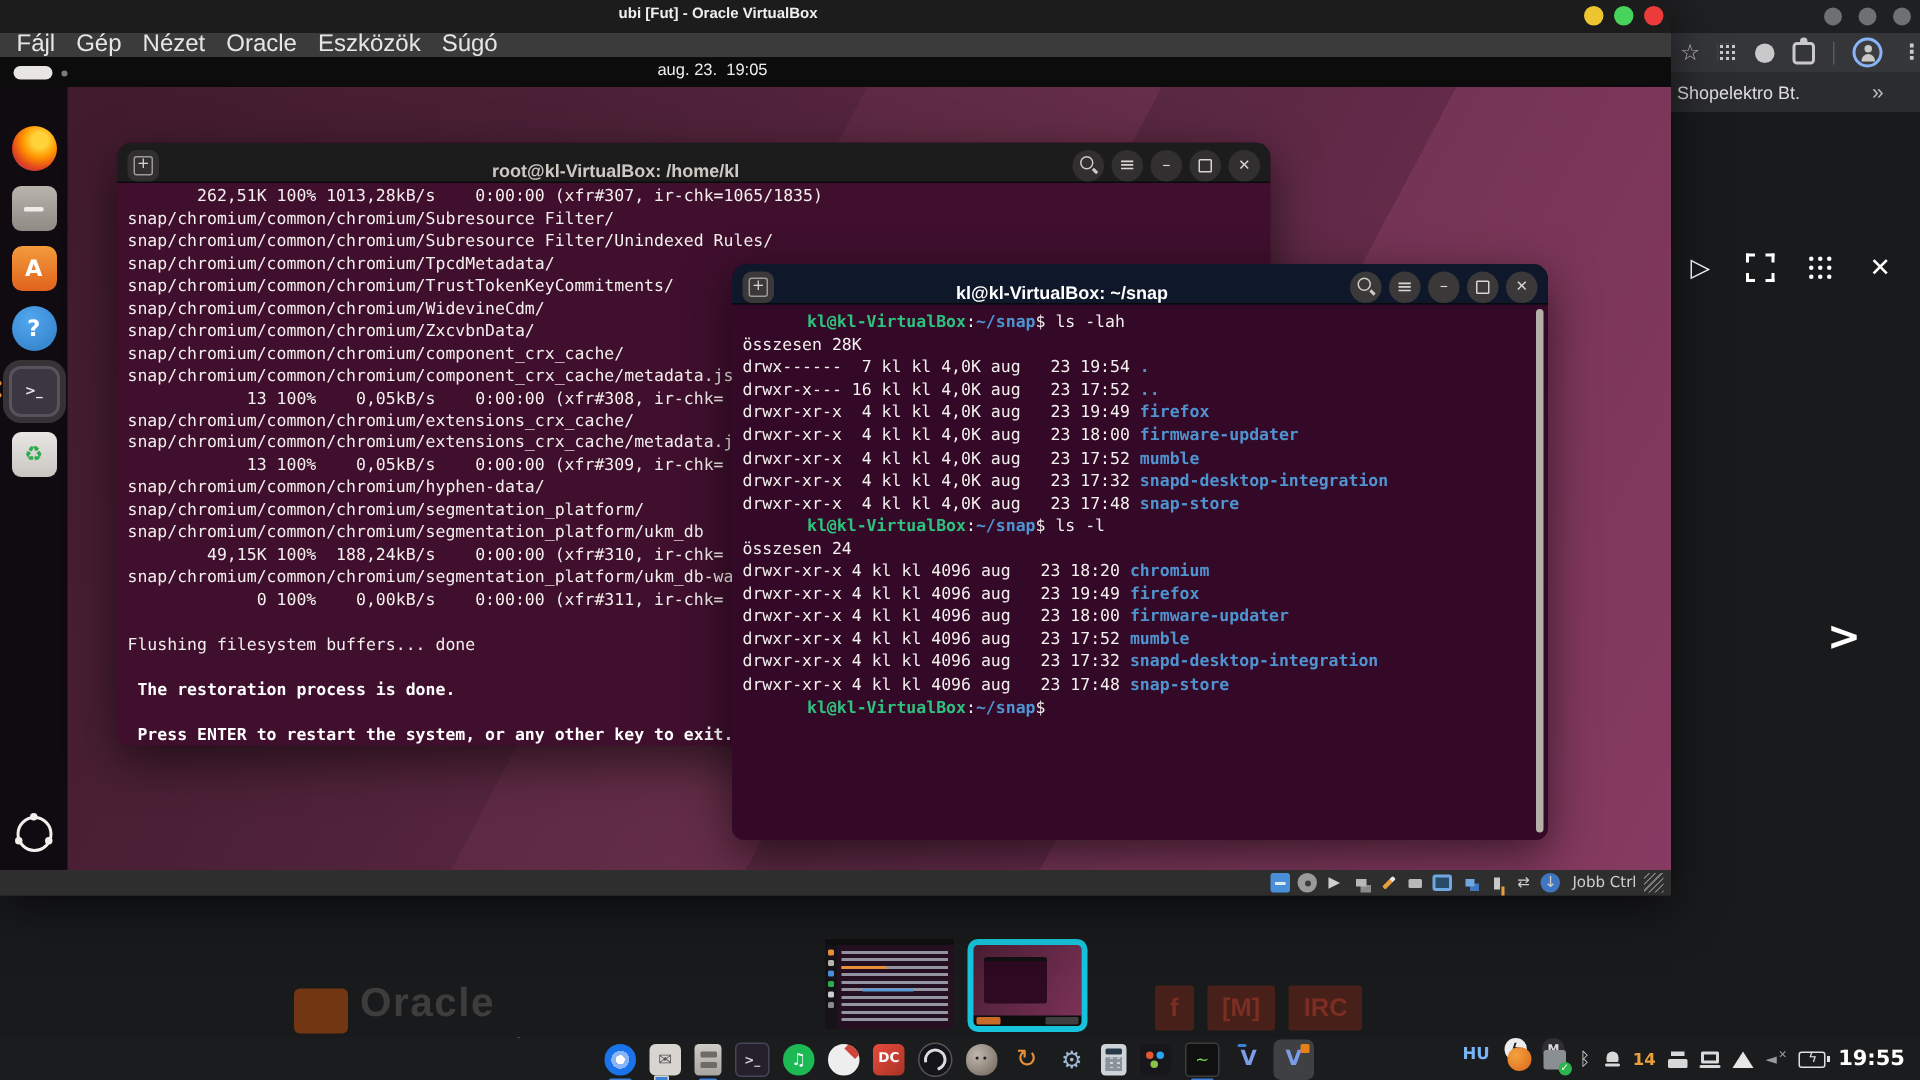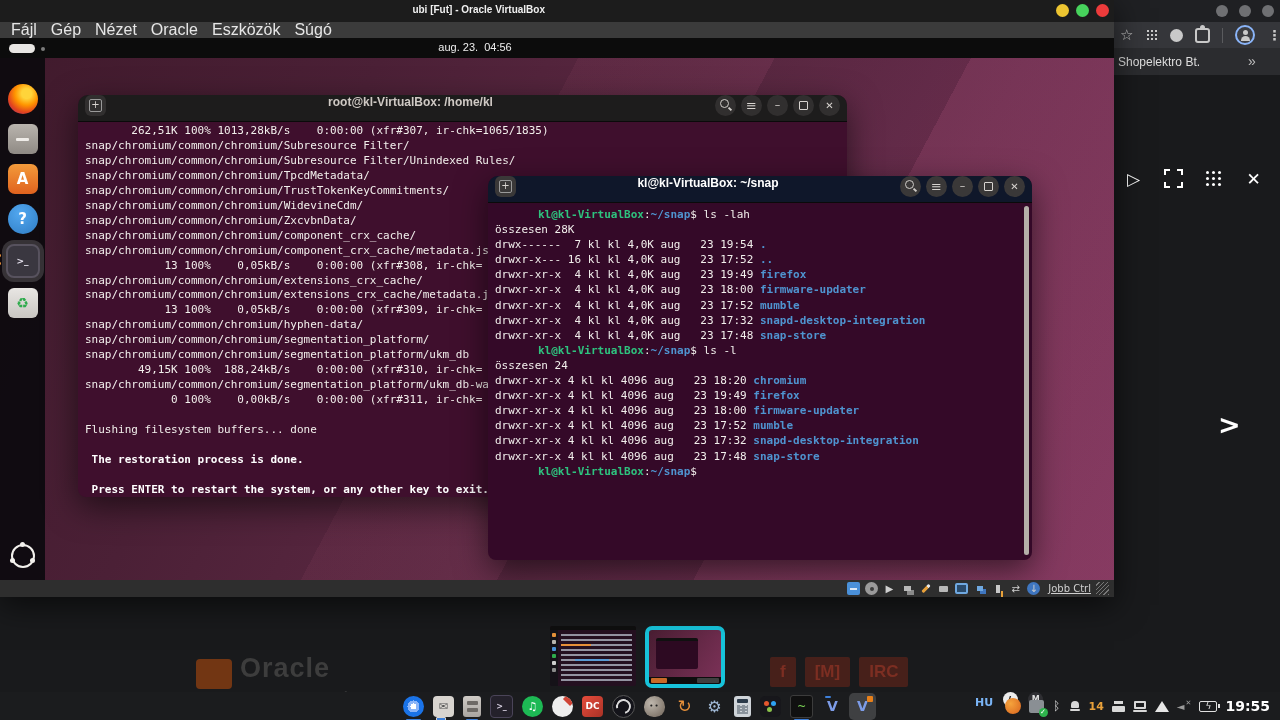--- a/index.html
+++ b/index.html
@@ -106,21 +106,21 @@
   .g-dock .active::after{content:"";position:absolute;left:-10px;top:8px;width:3px;height:3px;border-radius:50%;
     background:#e8913a;box-shadow:0 8px 0 #e8913a;}
   .dk-trash{background:linear-gradient(#e8e6e3,#c9c6c2);border-radius:6px;color:#2eab4c;font-size:14px;}
   .dk-ubuntu{width:20px !important;height:20px !important;border:2.5px solid #f2f0ec;border-radius:50%;}
   .dk-ubuntu::before{content:"";position:absolute;width:5px;height:5px;border-radius:50%;background:#f2f0ec;
     left:7px;top:-4px;box-shadow:-10px 16px 0 #f2f0ec,10px 16px 0 #f2f0ec;}
   
   .term-win{position:absolute;border-radius:10px 10px 8px 8px;overflow:hidden;box-shadow:0 10px 32px rgba(0,0,0,.55);}
   .term-back{left:78px;top:57px;width:769px;height:402px;background:#3f0f2d;z-index:2;}
   .term-front{left:488px;top:138px;width:544px;height:384px;background:#340928;z-index:3;}
-  .t-head{position:absolute;left:0;top:0;right:0;height:27px;display:flex;align-items:flex-start;
+  .t-head{position:absolute;left:0;top:0;right:0;height:27px;display:flex;align-items:flex-end;
     padding:0 7px;box-sizing:border-box;gap:5px;border-bottom:1px solid #0a0a0a;}
   .term-back .t-head{background:#1d1c1c;}
   .term-front .t-head{background:#0f172a;}
   .t-title{flex:1;text-align:center;font-size:12px;}
   .term-back .t-title{color:#cfc9c4;font-weight:600;}
   .term-front .t-title{color:#ffffff;font-weight:700;}
   .twbtn{position:relative;width:21px;height:21px;border-radius:50%;display:flex;align-items:center;justify-content:center;
     color:#d8d4d0;font-size:11px;flex:0 0 auto;font-family:"DejaVu Sans",sans-serif;}
   .term-back .twbtn{background:#312f2f;}
   .term-front .twbtn{background:#3a3838;}
@@ -150,21 +150,21 @@
   .st-audio{transform:scaleX(-1);font-size:9px;}
   .st-net::before{content:"";width:7px;height:5px;background:#b8b8b8;box-shadow:3px 4px 0 #8a8a8a;}
   .st-pen::before{content:"";width:10px;height:3px;border-radius:1px;transform:rotate(-45deg);
     background:linear-gradient(90deg,#e8a13a 70%,#e8e8e8 70%);}
   .st-folder::before{content:"";width:9px;height:6px;background:#b8b8b8;border-radius:1px;}
   .st-display{border:2px solid #6fa8e0;border-radius:2px;width:9px !important;height:7px !important;background:#2a4a6a;}
   .st-windows::before{content:"";width:6px;height:5px;background:#6fa8e0;box-shadow:3px 3px 0 #3f76c0;}
   .st-usb::before{content:"";width:4px;height:8px;background:#c8c8c8;box-shadow:4px 5px 0 -1px #e8a13a;}
   .st-clip{color:#3fba5f;}
   .st-dl{background:#3f76c0;border-radius:50%;color:#fff;font-size:8px;}
-  .st-hostkey{width:auto !important;color:#e8e8e8;font-size:10px;margin-left:3px;font-family:"Liberation Sans",sans-serif;text-decoration:underline;}
+  .st-hostkey{width:auto !important;color:#e8e8e8;font-size:10px;margin-left:3px;font-family:"Liberation Sans",sans-serif;}
   .st-grip{width:10px;height:10px;background:repeating-linear-gradient(135deg,transparent 0 2px,#777 2px 3px);}
   
   #taskbar{position:absolute;left:0;top:692px;width:1280px;height:28px;background:#1b1c1e;z-index:5;}
   .tb-apps{position:absolute;left:403px;top:0;height:28px;display:flex;align-items:center;gap:9px;}
   .tb-ind{position:absolute;left:975px;top:0;height:28px;display:flex;align-items:flex-start;gap:10px;}
   .tb-tray{position:absolute;right:10px;top:0;height:28px;display:flex;align-items:center;gap:8px;}
   #taskbar span{position:relative;display:flex;align-items:center;justify-content:center;width:21px;height:21px;
     flex:0 0 auto;font-family:"DejaVu Sans",sans-serif;}
   .tb-apps .under::after{content:"";position:absolute;left:3px;right:3px;bottom:-4px;height:2px;background:#3d7fd9;border-radius:1px;}
   .tb-apps .active{background:#3f4042;box-shadow:0 0 0 3px #3f4042;border-radius:2px;}
@@ -305,21 +305,21 @@
         <span class="">Nézet</span>
         <span class="">Oracle</span>
         <span class="">Eszközök</span>
         <span class="">Súgó</span>
       </div>
 
     <div class="vb-guest">
       <div class="g-topbar">
         <span class="ws-pill"></span>
         <span class="ws-dot"></span>
-        <span class="g-clock">aug. 23.  04:56</span>
+        <span class="g-clock">aug. 23.  19:05</span>
       </div>
       <div class="g-dock">
           <span class="dk-firefox"></span>
           <span class="dk-files"></span>
           <span class="dk-appcenter">A</span>
           <span class="dk-help">?</span>
           <span class="dk-terminal active">&gt;_</span>
           <span class="dk-trash">♻</span>
           <span class="dk-ubuntu mtauto"></span>
         </div>

